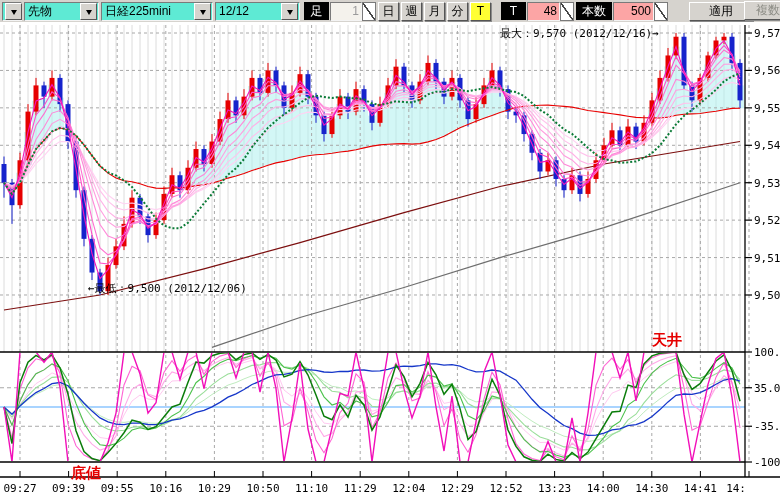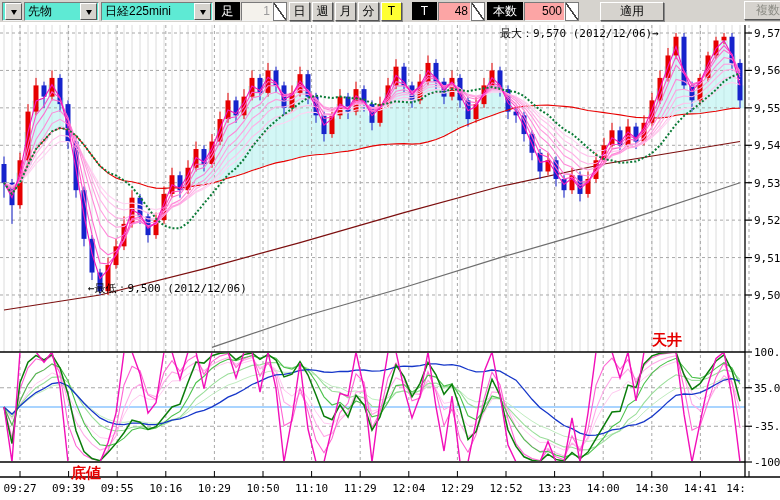--- a/index.html
+++ b/index.html
@@ -47,20 +47,26 @@
       </span>
   </div>
   <div class="combo" style="width:75px">
     <span class="combo-text">先物</span>
     <span class="drop-btn">
         <i class="tri"></i>
       </span>
   </div>
   <div class="combo" style="width:112px">
     <span class="combo-text">日経225mini</span>
+    <span class="drop-btn">
+        <i class="tri"></i>
+      </span>
+  </div>
+  <div class="combo" style="width:85px;margin-right:4px">
+    <span class="combo-text">12/12</span>
     <span class="drop-btn">
         <i class="tri"></i>
       </span>
   </div>
   <div class="tag" style="width:25px">足</div>
   <div class="spinbox">
     <input class="spin-input dim" style="width: 32px;" readonly="" value="1">
     <span class="spin-btn"></span>
   </div>
   <div class="btn" style="width:21px">日</div>
@@ -531,16 +537,16 @@
     <line x1="603.2" y1="471" x2="603.2" y2="477" stroke="#000" stroke-width="1"></line>
     <text x="603.2" y="492" font-size="11" fill="#000" font-family="&quot;DejaVu Sans Mono&quot;,&quot;Liberation Mono&quot;,monospace" text-anchor="middle">14:00</text>
     <line x1="651.8000000000001" y1="471" x2="651.8000000000001" y2="477" stroke="#000" stroke-width="1"></line>
     <text x="651.8000000000001" y="492" font-size="11" fill="#000" font-family="&quot;DejaVu Sans Mono&quot;,&quot;Liberation Mono&quot;,monospace" text-anchor="middle">14:30</text>
     <line x1="700.4" y1="471" x2="700.4" y2="477" stroke="#000" stroke-width="1"></line>
     <text x="700.4" y="492" font-size="11" fill="#000" font-family="&quot;DejaVu Sans Mono&quot;,&quot;Liberation Mono&quot;,monospace" text-anchor="middle">14:41</text>
     <line x1="749" y1="471" x2="749" y2="477" stroke="#000" stroke-width="1"></line>
     <text x="746" y="492" font-size="11" fill="#000" font-family="&quot;DejaVu Sans Mono&quot;,&quot;Liberation Mono&quot;,monospace" text-anchor="end">14:</text>
   </svg>
 
-<div class="ann" style="left:500px;top:26px">最大：9,570 (2012/12/06)→</div>
+<div class="ann" style="left:500px;top:26px">最大：9,570 (2012/12/16)→</div>
 <div class="ann" style="left:88px;top:281px">←最低：9,500 (2012/12/06)</div>
 <div class="red-ann" style="left:652px;top:331px">天井</div>
 <div class="red-ann" style="left:71px;top:464px">底値</div>
 
 </body></html>

